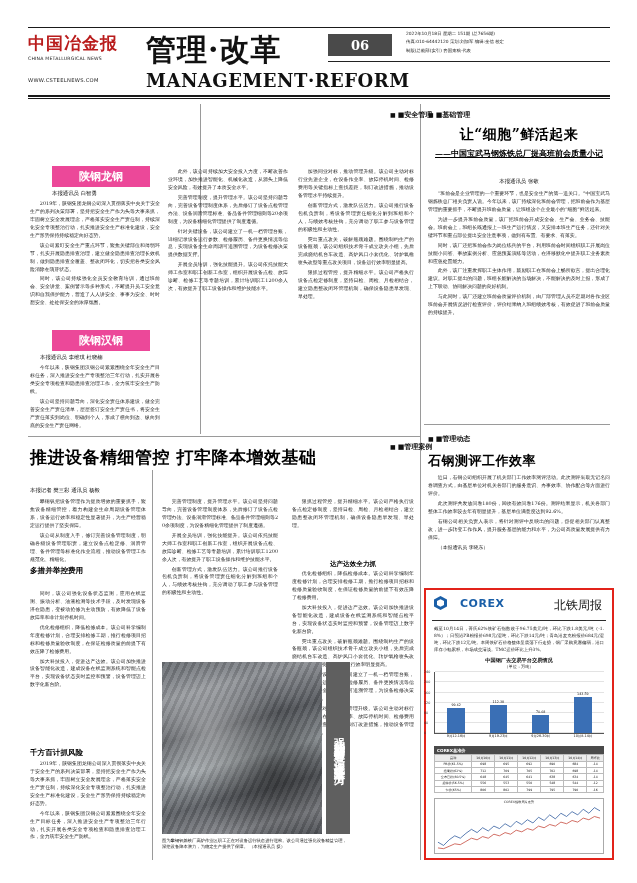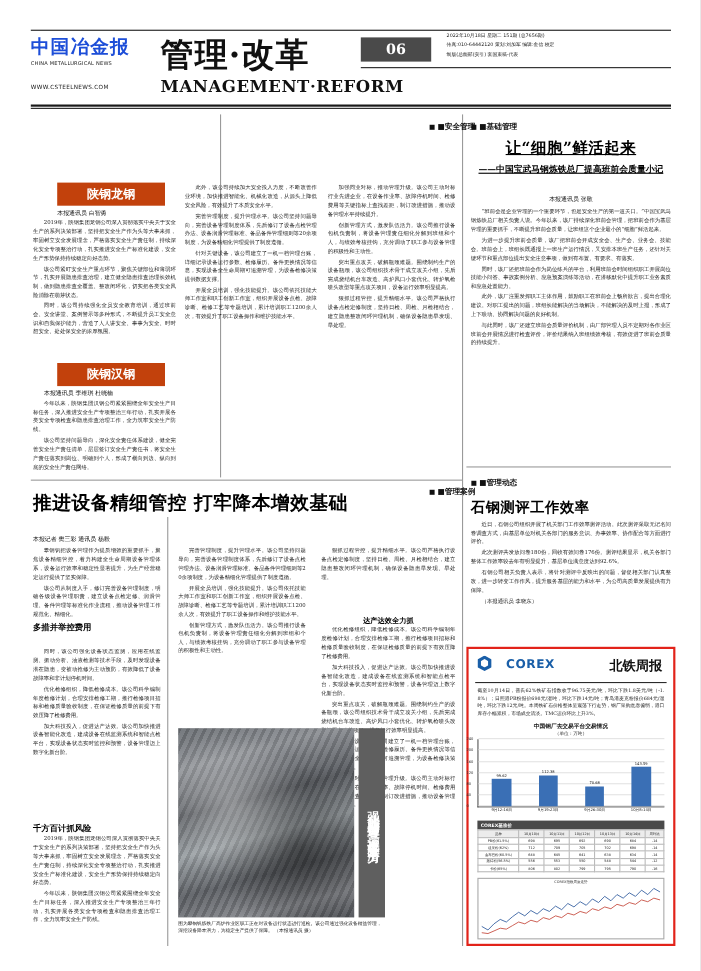--- a/index.html
+++ b/index.html
@@ -14,39 +14,39 @@
     background: #ffffff;
     overflow: hidden;
   }
   
   .masthead {
     position: absolute; left: 28px; top: 30px; width: 582px; height: 62px;
   }
   .mh-logo { position: absolute; left: 0; top: 4px; width: 108px; }
   .mh-logo-cn {
     font-family: "DejaVu Serif", "Liberation Serif", serif;
-    font-size: 17px; font-weight: bold; color: #1d4ed8; letter-spacing: 1px;
+    font-size: 17px; font-weight: bold; color: #b91c1c; letter-spacing: 1px;
     line-height: 1.1;
   }
   .mh-logo-en {
     font-size: 4.6px; color: #222; letter-spacing: .2px; margin-top: 3px;
     white-space: nowrap;
   }
   .mh-logo-url {
     font-size: 5.2px; color: #222; letter-spacing: .3px; margin-top: 16px;
   }
   .mh-title {
     position: absolute; left: 118px; top: 0px;
     font-family: "DejaVu Serif", "Liberation Serif", serif;
     font-size: 30px; font-weight: bold; color: #111; letter-spacing: 1px;
   }
   .mh-title-en {
     position: absolute; left: 118px; top: 40px;
     font-family: "DejaVu Serif", "Liberation Serif", serif;
-    font-size: 15px; font-weight: bold; color: #111; letter-spacing: .5px;
+    font-size: 18px; font-weight: bold; color: #111; letter-spacing: .5px;
   }
   .mh-pagebox {
     position: absolute; left: 300px; top: 4px; width: 64px; height: 22px;
     background: #4a4a4a; color: #fff; font-size: 13px; font-weight: bold;
     display: flex; align-items: center; justify-content: center;
     font-family: "DejaVu Serif", "Liberation Serif", serif;
   }
   .mh-rule1 { position: absolute; left: 300px; top: 31px; width: 282px; height: 1px; background: #222; }
   .mh-meta {
     position: absolute; left: 378px; top: 0px; width: 208px;
@@ -74,21 +74,21 @@
   
   .hl-main {
     font-family: "DejaVu Serif", "Liberation Serif", serif;
     font-size: 21px; font-weight: bold; color: #000; letter-spacing: .5px;
   }
   .hl-sub {
     font-family: "DejaVu Serif", "Liberation Serif", serif;
     font-size: 9.5px; font-weight: bold; color: #000; text-decoration: underline;
   }
   .banner {
-    background: #c2410c; color: #fff; font-weight: bold;
+    background: #ec4899; color: #fff; font-weight: bold;
     font-family: "DejaVu Serif", "Liberation Serif", serif;
     font-size: 11px; text-align: center; padding: 3px 0;
     position: relative;
   }
   .byline { font-size: 5.4px; color: #111; }
 
   
   .body-txt {
     font-family: "DejaVu Serif", "Liberation Serif", serif;
     font-size: 4.9px; line-height: 1.62; color: #1c1c1c;
@@ -152,21 +152,21 @@
     background:#fff;
     clip-path: polygon(50% 0%, 100% 25%, 100% 75%, 50% 100%, 0% 75%, 0% 25%);
   }
   .corex-word {
     font-family: "DejaVu Sans","Liberation Sans",sans-serif;
     font-size: 11px; font-weight: bold; color: #1a5fa8; letter-spacing: .5px;
   }
   .corex-title {
     position: absolute; right: 10px; top: 7px;
     font-family: "DejaVu Serif","Liberation Serif",serif;
-    font-size: 12px; font-weight: bold; color: #111;
+    font-size: 12px; font-weight: normal; color: #111;
   }
   .corex-rule { height:1px; background:#2b2b2b; margin: 0 6px; }
   .corex-lead {
     font-family: "DejaVu Serif","Liberation Serif",serif;
     font-size: 4.4px; line-height: 1.6; color: #1c1c1c;
     padding: 4px 8px 2px 8px; text-align: justify; word-break: break-all;
   }
   .chart-title {
     text-align: center; font-size: 5.2px; font-weight: bold; color:#111;
     font-family: "DejaVu Sans","Liberation Sans",sans-serif;
@@ -314,21 +314,21 @@
 
   <div class="photo" style="left:162px; top:662px; width:160px; height:172px;"></div>
   <div class="vert-banner" style="left:326px; top:662px; width:24px; height:172px;">强化能源精益管理 深挖设备降本潜力</div>
   <div class="photo-cap" style="left:162px; top:838px; width:188px;">图为攀钢钒炼铁厂高炉作业区职工正在对设备运行状态进行巡检。该公司通过强化设备精益管理，深挖设备降本潜力，为稳定生产提供了保障。 （本报通讯员 摄）</div>
 
   <div style="position:absolute; left:428px; top:110px; width:120px;">
     <div class="sect">■基础管理</div>
   </div>
 
   <div style="position:absolute; left:428px; top:126px; width:182px; text-align:center;">
-    <div class="hl-main" style="font-size:14px;text-decoration:underline;">让“细胞”鲜活起来</div>
+    <div class="hl-main" style="font-size:14px;">让“细胞”鲜活起来</div>
     <div class="hl-sub" style="font-size:8px; margin-top:4px; line-height:1.45;">——中国宝武马钢炼铁总厂提高班前会质量小记</div>
   </div>
   <div class="byline" style="position:absolute; left:428px; top:178px; width:182px; text-align:center;">本报通讯员 张敬</div>
 
   <div class="body-txt" style="position:absolute; left:428px; top:190px; width:182px; height:228px; overflow:hidden; column-count:1;">
     <p>“班前会是企业管理的一个重要环节，也是安全生产的第一道关口。”中国宝武马钢炼铁总厂相关负责人说。今年以来，该厂持续深化班前会管理，把班前会作为基层管理的重要抓手，不断提升班前会质量，让班组这个企业最小的“细胞”鲜活起来。</p>
     <p>为进一步提升班前会质量，该厂把班前会开成安全会、生产会、业务会、技能会。班前会上，班组长既通报上一班生产运行情况，又安排本班生产任务，还针对关键环节和重点部位提出安全注意事项，做到有布置、有要求、有落实。</p>
     <p>同时，该厂还把班前会作为岗位练兵的平台，利用班前会时间组织职工开展岗位技能小问答、事故案例分析、应急预案演练等活动，在潜移默化中提升职工业务素质和应急处置能力。</p>
     <p>此外，该厂注重发挥职工主体作用，鼓励职工在班前会上畅所欲言，提出合理化建议。对职工提出的问题，班组长能解决的当场解决，不能解决的及时上报，形成了上下联动、协同解决问题的良好机制。</p>
     <p>与此同时，该厂还建立班前会质量评价机制，由厂部管理人员不定期对各作业区班前会开展情况进行检查评价，评价结果纳入班组绩效考核，有效促进了班前会质量的持续提升。</p>

